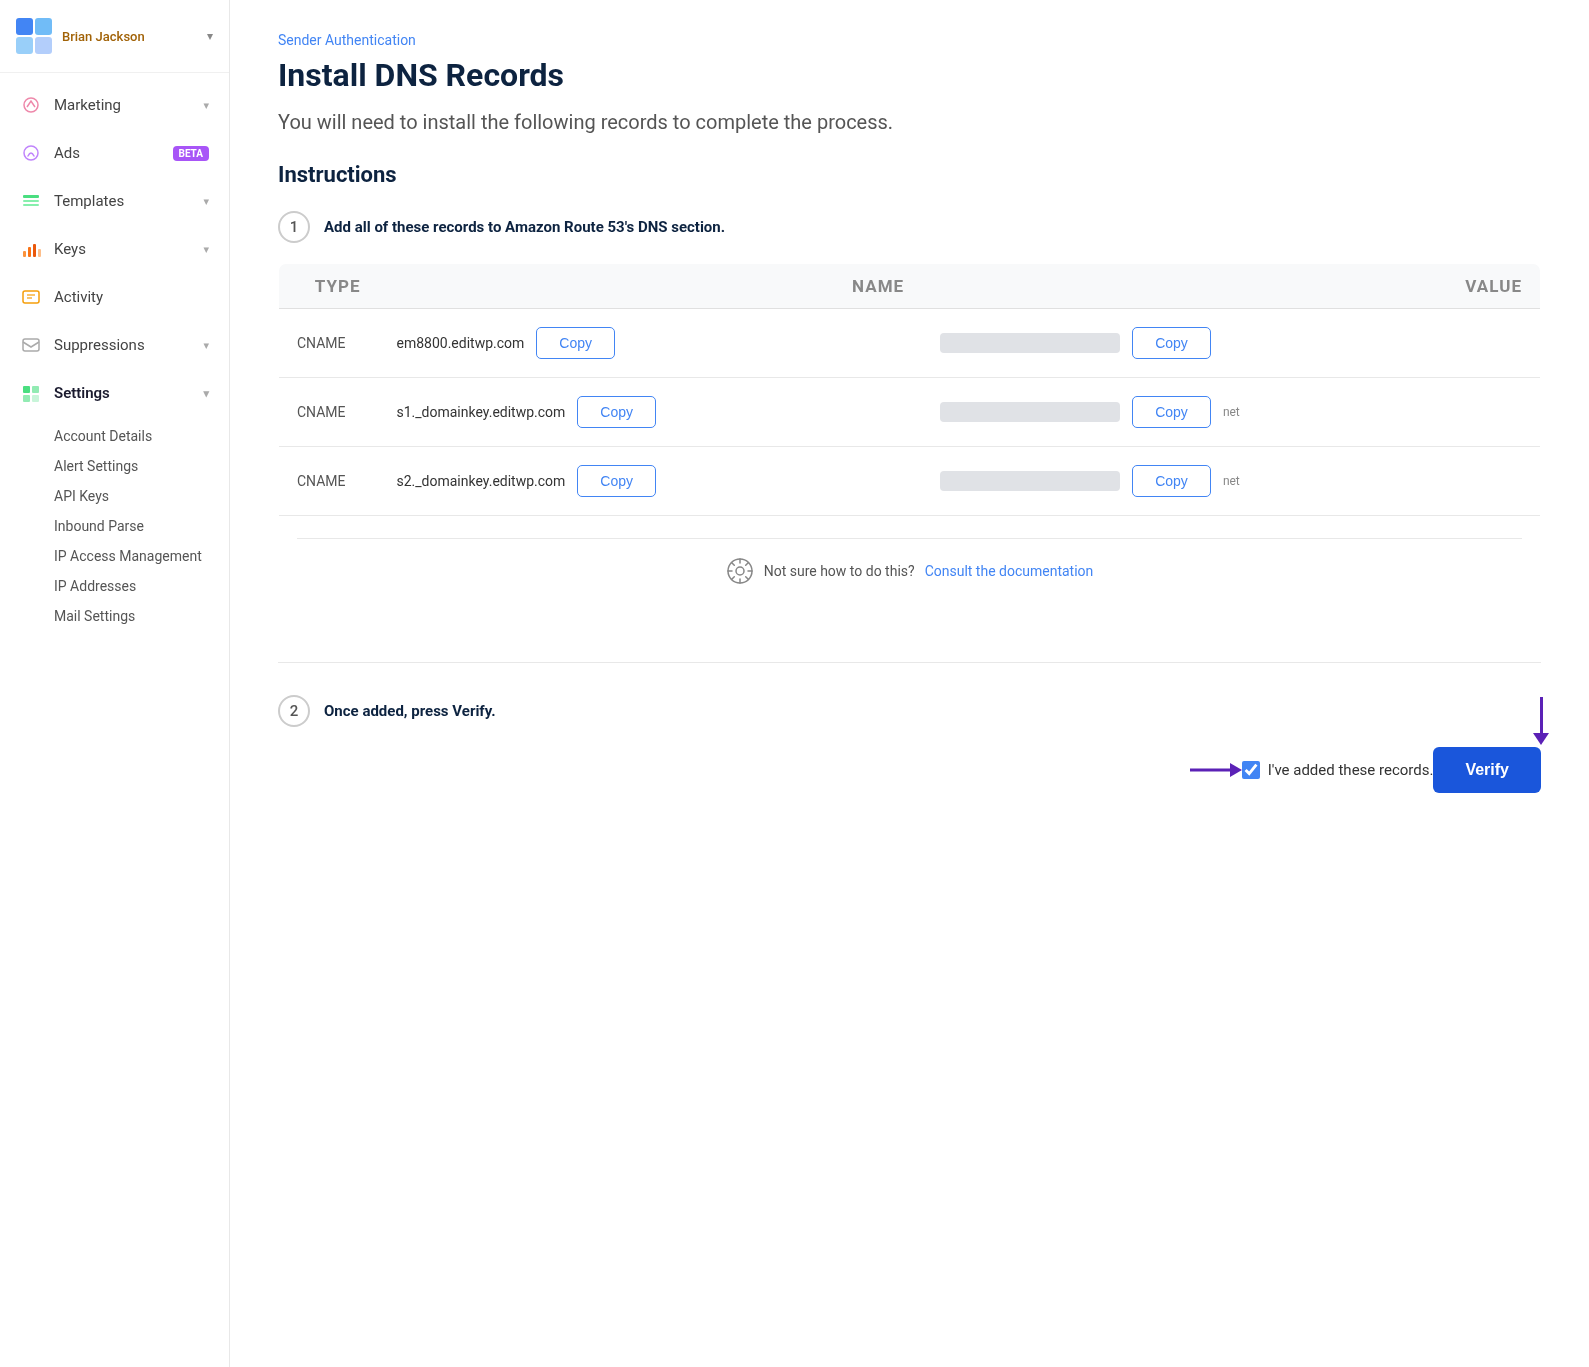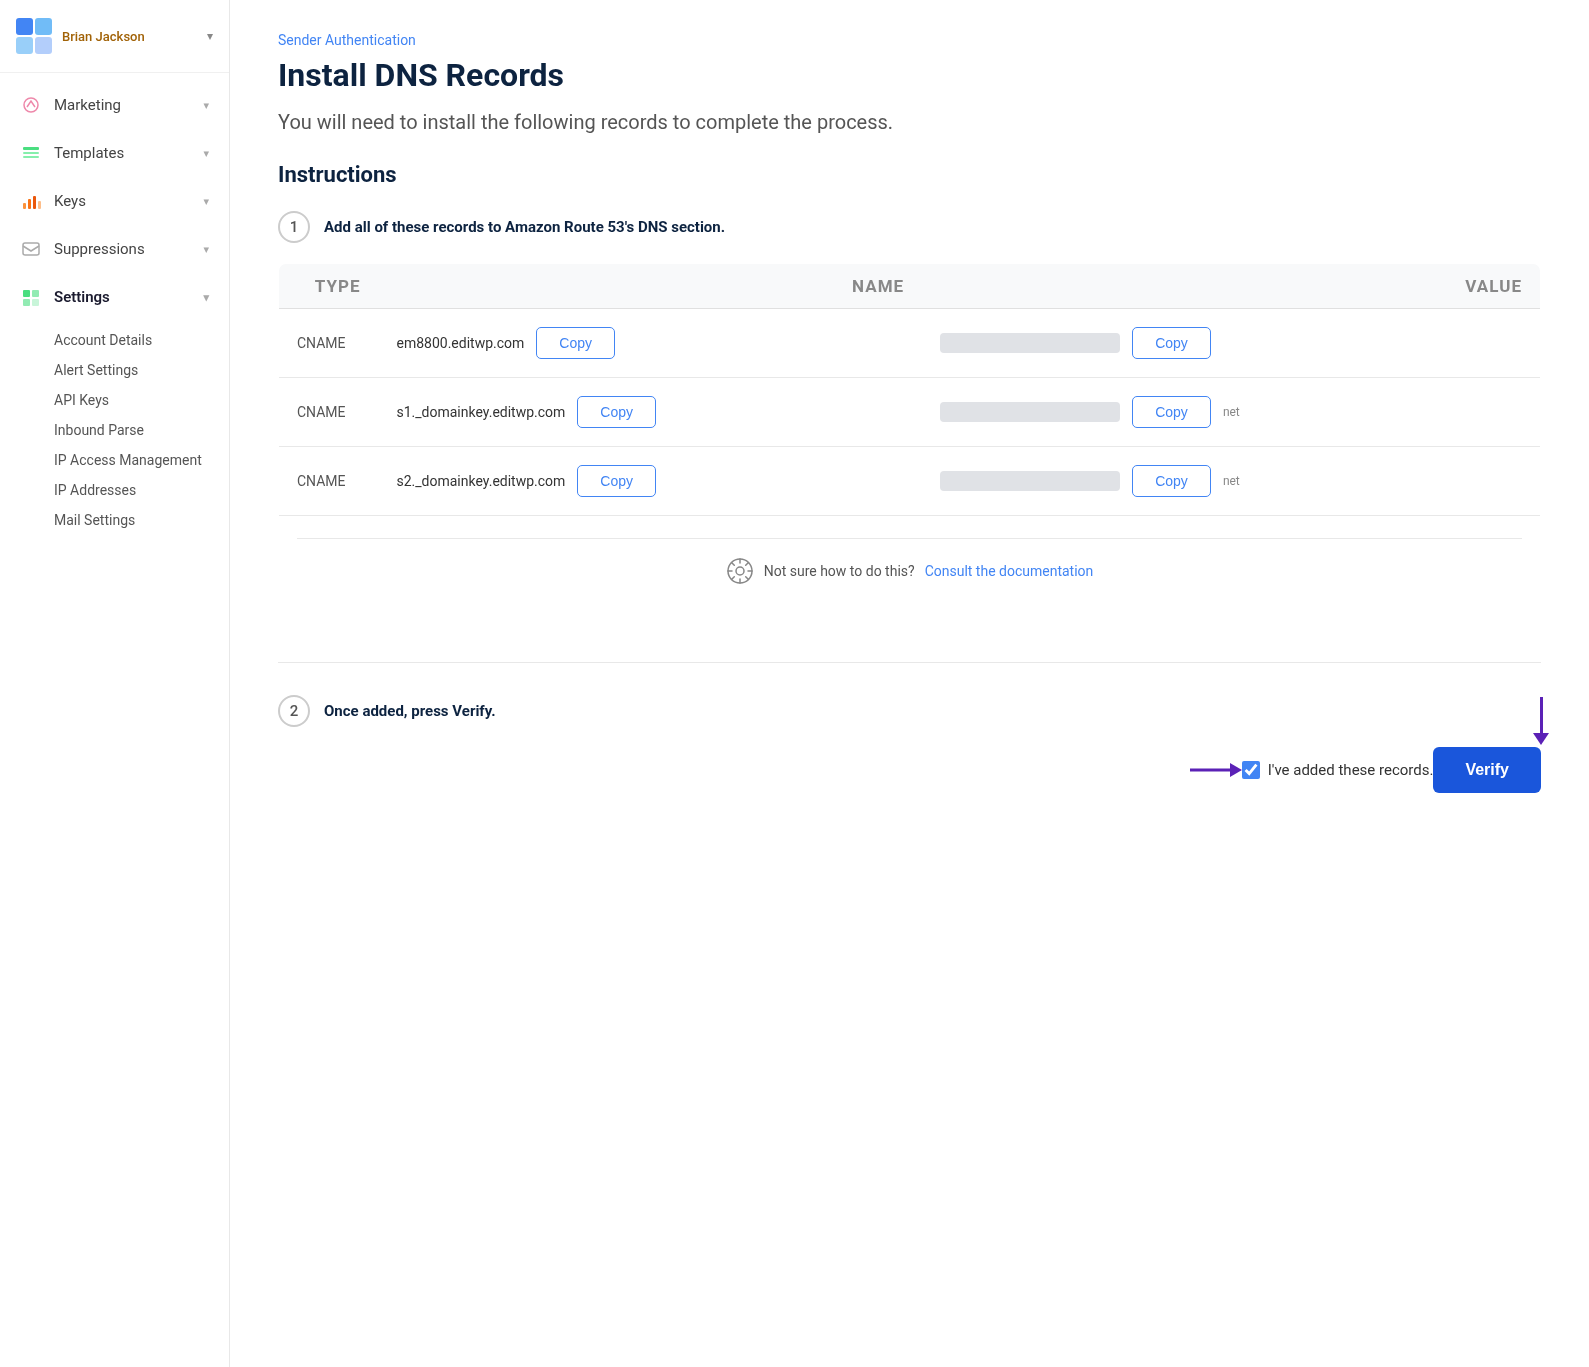--- a/index.html
+++ b/index.html
@@ -333,20 +333,30 @@
       <span class="nav-icon">
         <svg width="20" height="20" viewBox="0 0 20 20" fill="none">
           <circle cx="10" cy="10" r="7" stroke="#e8a" stroke-width="1.5" fill="none"></circle>
           <path d="M6 12 L10 6 L14 12" stroke="#e8a" stroke-width="1.5" fill="none"></path>
         </svg>
       </span>
       <span class="nav-label">Marketing</span>
       <span class="nav-chevron">▾</span>
     </div>
 
+    <div class="nav-item">
+      <span class="nav-icon">
+        <svg width="20" height="20" viewBox="0 0 20 20" fill="none">
+          <circle cx="10" cy="10" r="7" stroke="#c084fc" stroke-width="1.5" fill="none"></circle>
+          <path d="M7 13 Q10 7 13 13" stroke="#c084fc" stroke-width="1.5" fill="none" stroke-linecap="round"></path>
+        </svg>
+      </span>
+      <span class="nav-label">Ads</span>
+      <span class="beta-badge">BETA</span>
+    </div>
 
     <div class="nav-item">
       <span class="nav-icon">
         <svg width="20" height="20" viewBox="0 0 20 20" fill="none">
           <rect x="2" y="4" width="16" height="3" rx="1" fill="#4ade80"></rect>
           <rect x="2" y="9" width="16" height="2" rx="1" fill="#86efac"></rect>
           <rect x="2" y="13" width="16" height="2" rx="1" fill="#86efac"></rect>
         </svg>
       </span>
       <span class="nav-label">Templates</span>
@@ -359,20 +369,30 @@
           <rect x="2" y="12" width="3" height="6" rx="1" fill="#fb923c"></rect>
           <rect x="7" y="8" width="3" height="10" rx="1" fill="#f97316"></rect>
           <rect x="12" y="5" width="3" height="13" rx="1" fill="#ea580c"></rect>
           <rect x="17" y="10" width="3" height="8" rx="1" fill="#fb923c" opacity="0.6"></rect>
         </svg>
       </span>
       <span class="nav-label">Keys</span>
       <span class="nav-chevron">▾</span>
     </div>
 
+    <div class="nav-item">
+      <span class="nav-icon">
+        <svg width="20" height="20" viewBox="0 0 20 20" fill="none">
+          <rect x="2" y="4" width="16" height="12" rx="2" stroke="#f59e0b" stroke-width="1.5" fill="none"></rect>
+          <line x1="6" y1="8" x2="14" y2="8" stroke="#f59e0b" stroke-width="1.2"></line>
+          <line x1="6" y1="11" x2="11" y2="11" stroke="#f59e0b" stroke-width="1.2"></line>
+        </svg>
+      </span>
+      <span class="nav-label">Activity</span>
+    </div>
 
     <div class="nav-item">
       <span class="nav-icon">
         <svg width="20" height="20" viewBox="0 0 20 20" fill="none">
           <rect x="2" y="4" width="16" height="12" rx="2" stroke="#aaa" stroke-width="1.5" fill="none"></rect>
           <path d="M2 7 L10 12 L18 7" stroke="#aaa" stroke-width="1.5" fill="none"></path>
         </svg>
       </span>
       <span class="nav-label">Suppressions</span>
       <span class="nav-chevron">▾</span>

